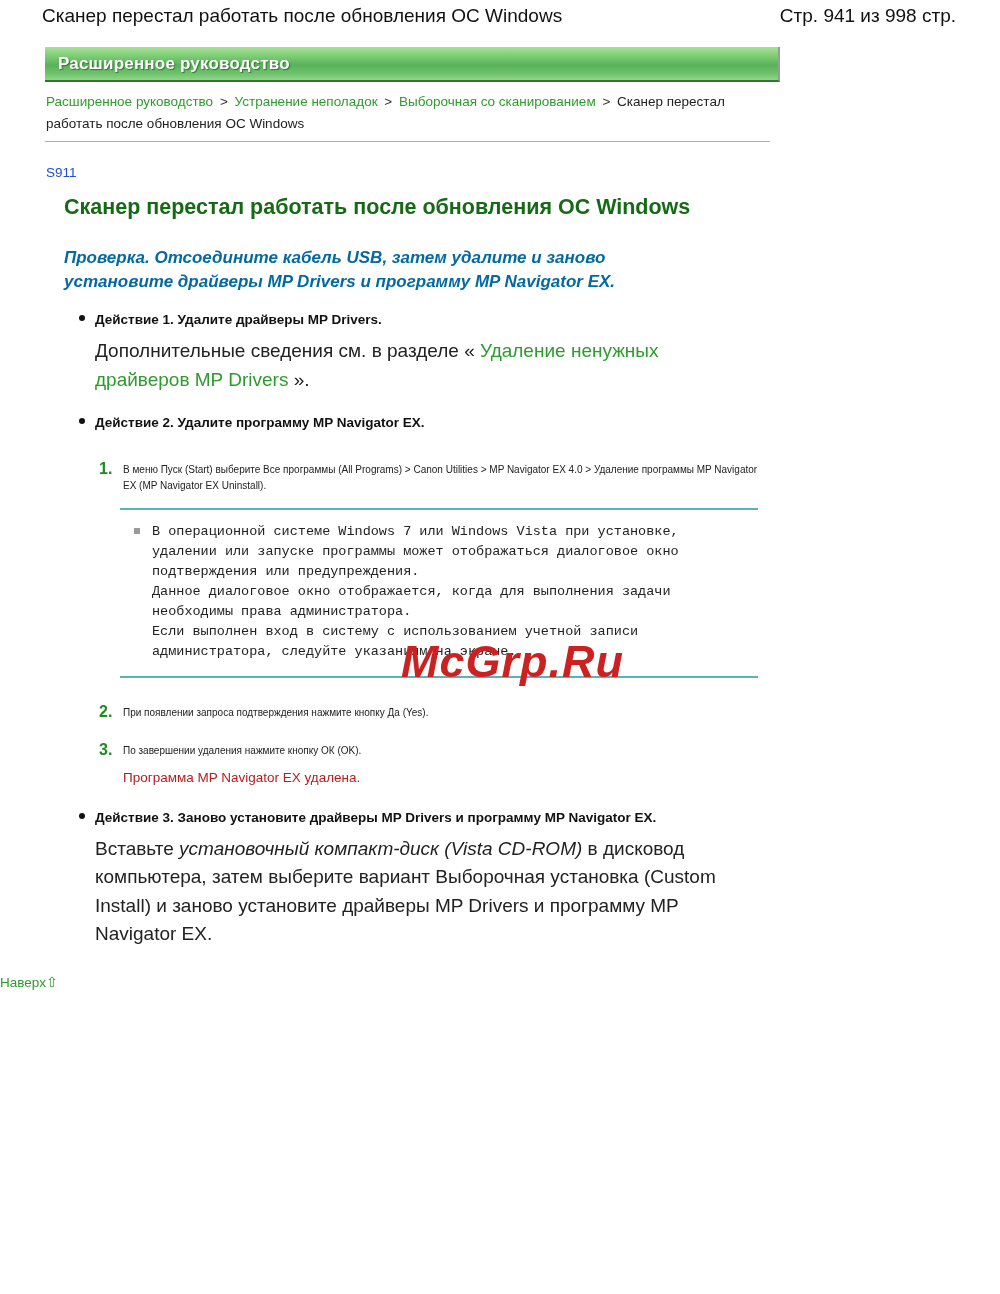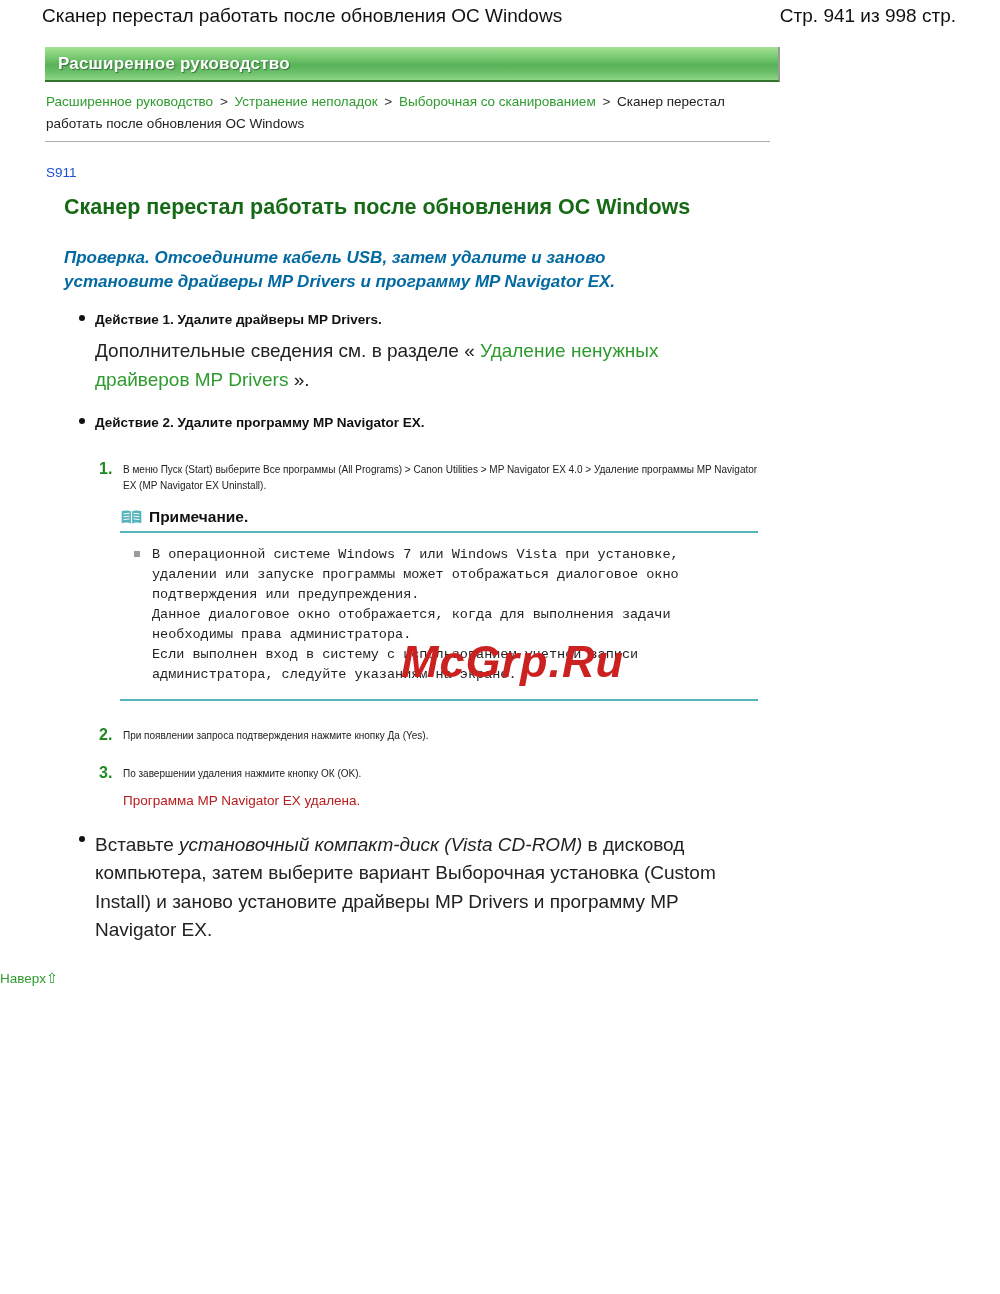--- a/index.html
+++ b/index.html
@@ -135,31 +135,20 @@
   <span class="dot"></span>
   <span class="action-label">Действие 2. Удалите программу MP Navigator EX.</span>
 </div>
 
 <div class="step s1">
   <span class="step-num">1.</span>
   <div class="step-text">В меню Пуск (Start) выберите Все программы (All Programs) &gt; Canon Utilities &gt; MP Navigator EX 4.0 &gt; Удаление программы MP Navigator EX (MP Navigator EX Uninstall).</div>
 </div>
 
 <div class="note">
-  <div class="note-head">
-    <span class="note-icon">
-      <svg width="23" height="17" viewBox="0 0 24 18" aria-hidden="true">
-        <path d="M12 3.2 C9.4 1.2 4.4 1.2 1.6 2.4 L1.6 15.2 C4.4 14 9.4 14 12 16 C14.6 14 19.6 14 22.4 15.2 L22.4 2.4 C19.6 1.2 14.6 1.2 12 3.2 Z" fill="#57b4bc"></path>
-        <path d="M12 3.2 L12 16" stroke="#ffffff" stroke-width="1.2"></path>
-        <path d="M3.6 5.2 L10 4.5 M3.6 8.2 L10 7.5 M3.6 11.2 L10 10.5" stroke="#ffffff" stroke-width="1" fill="none"></path>
-        <path d="M14 4.5 L20.4 5.2 M14 7.5 L20.4 8.2 M14 10.5 L20.4 11.2" stroke="#ffffff" stroke-width="1" fill="none"></path>
-      </svg>
-    </span>
-    <span class="note-title">Примечание.</span>
-  </div>
   <div class="note-rule"></div>
   <div class="note-body">
     <span class="note-sq"></span>
     <div class="note-text">В операционной системе Windows 7 или Windows Vista при установке, удалении или запуске программы может отображаться диалоговое окно подтверждения или предупреждения.
 Данное диалоговое окно отображается, когда для выполнения задачи необходимы права администратора.
 Если выполнен вход в систему с использованием учетной записи администратора, следуйте указаниям на экране.</div>
   </div>
   <div class="note-rule"></div>
 </div>
 
@@ -169,20 +158,21 @@
 </div>
 
 <div class="step s3">
   <span class="step-num">3.</span>
   <div class="step-text">По завершении удаления нажмите кнопку ОК (OK).</div>
 </div>
 <div class="step-after">Программа MP Navigator EX удалена.</div>
 
 <div class="action a3">
   <span class="dot"></span>
+  <span class="action-label">Действие 3. Заново установите драйверы MP Drivers и программу MP Navigator EX.</span>
 </div>
 <div class="action-body">
   <span>Вставьте </span><i>установочный компакт-диск (Vista CD-ROM)</i><span>  в дисковод компьютера, затем выберите вариант Выборочная установка (Custom Install) и заново установите драйверы MP Drivers и программу MP Navigator EX.</span>
 </div>
 
 <div class="top-link-row">
   <a class="top-link"><span>Наверх</span><span class="arrow">⇧</span></a>
 </div>
 
 <div class="watermark">McGrp.Ru</div>

